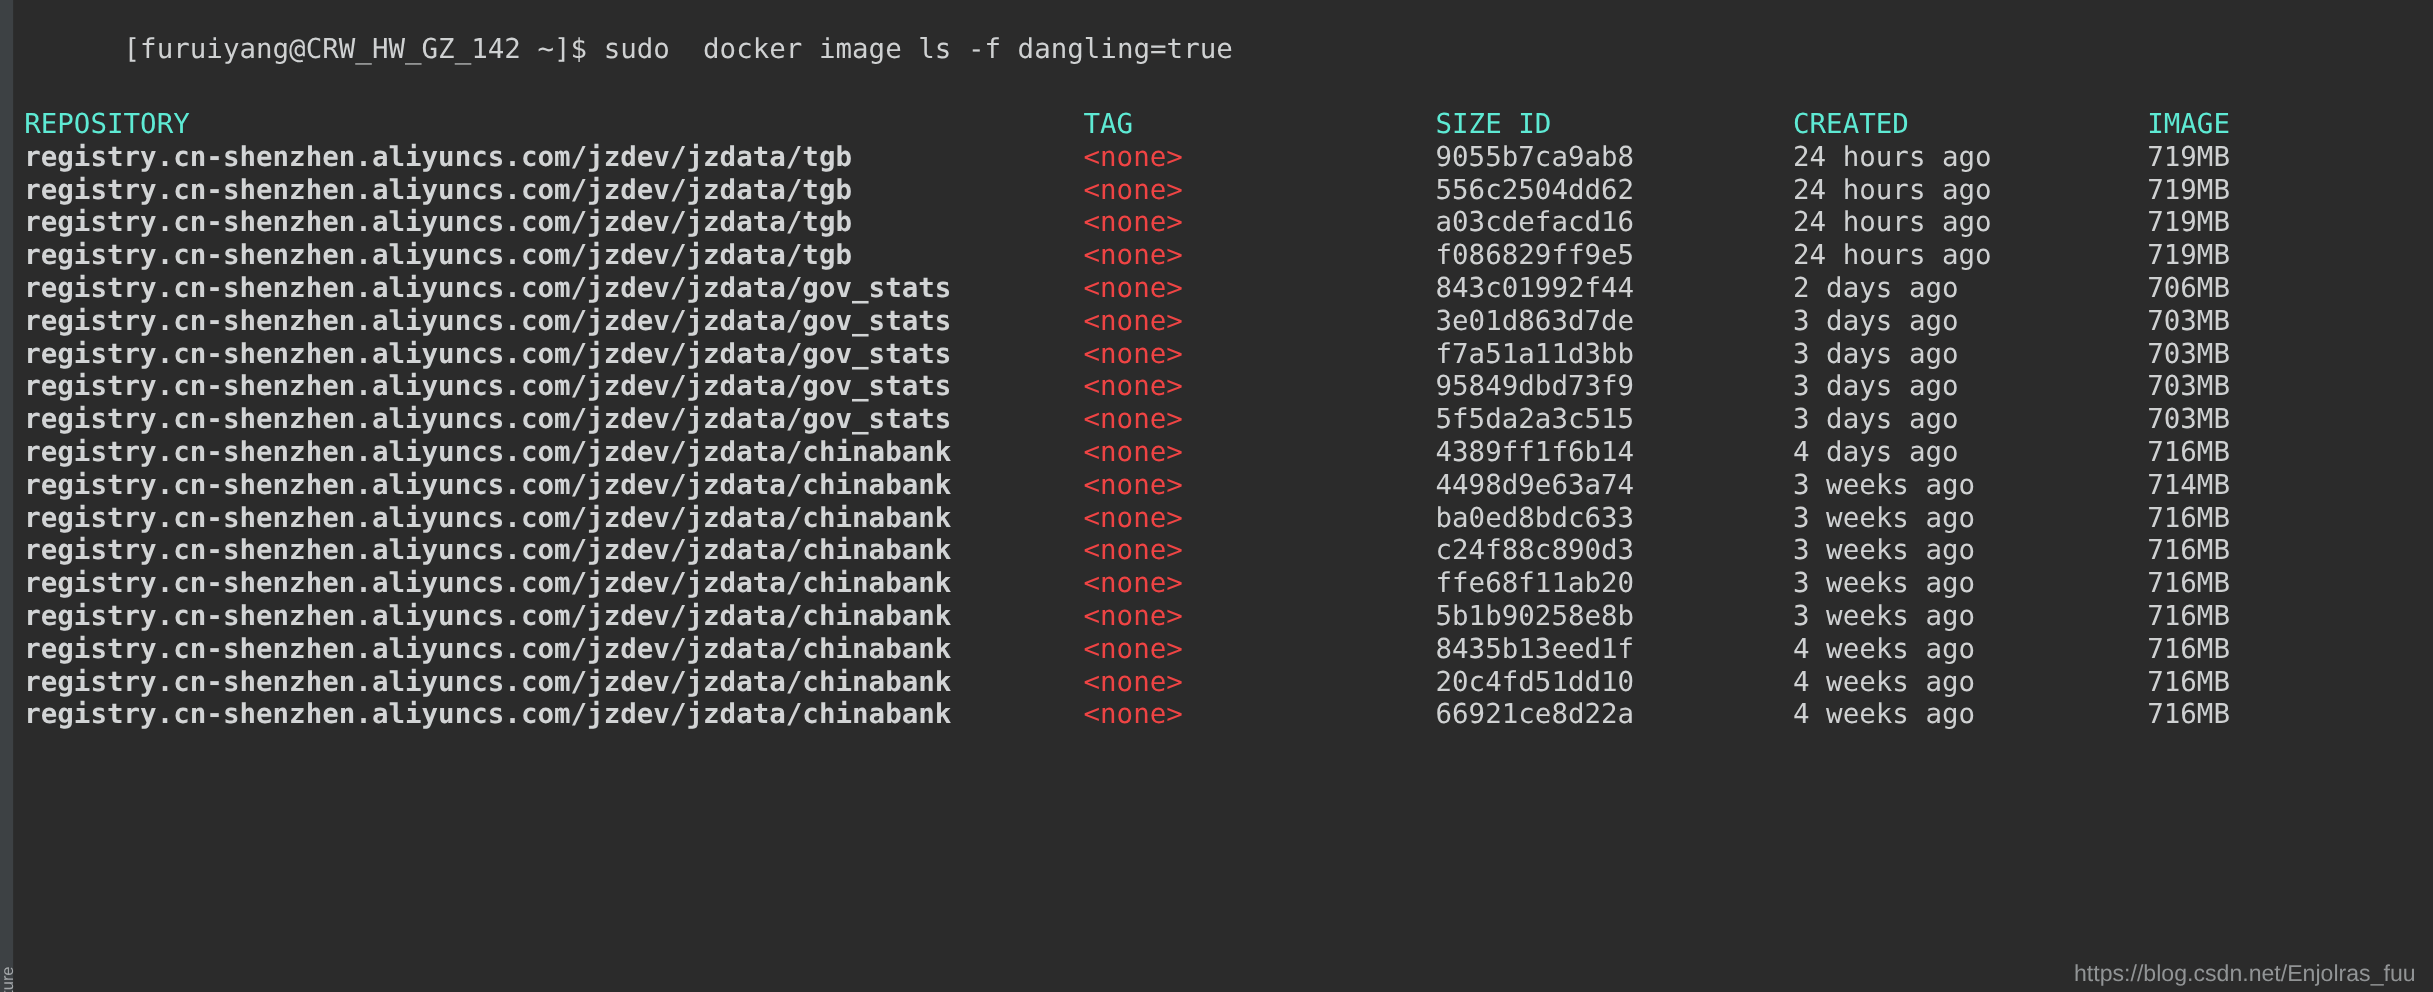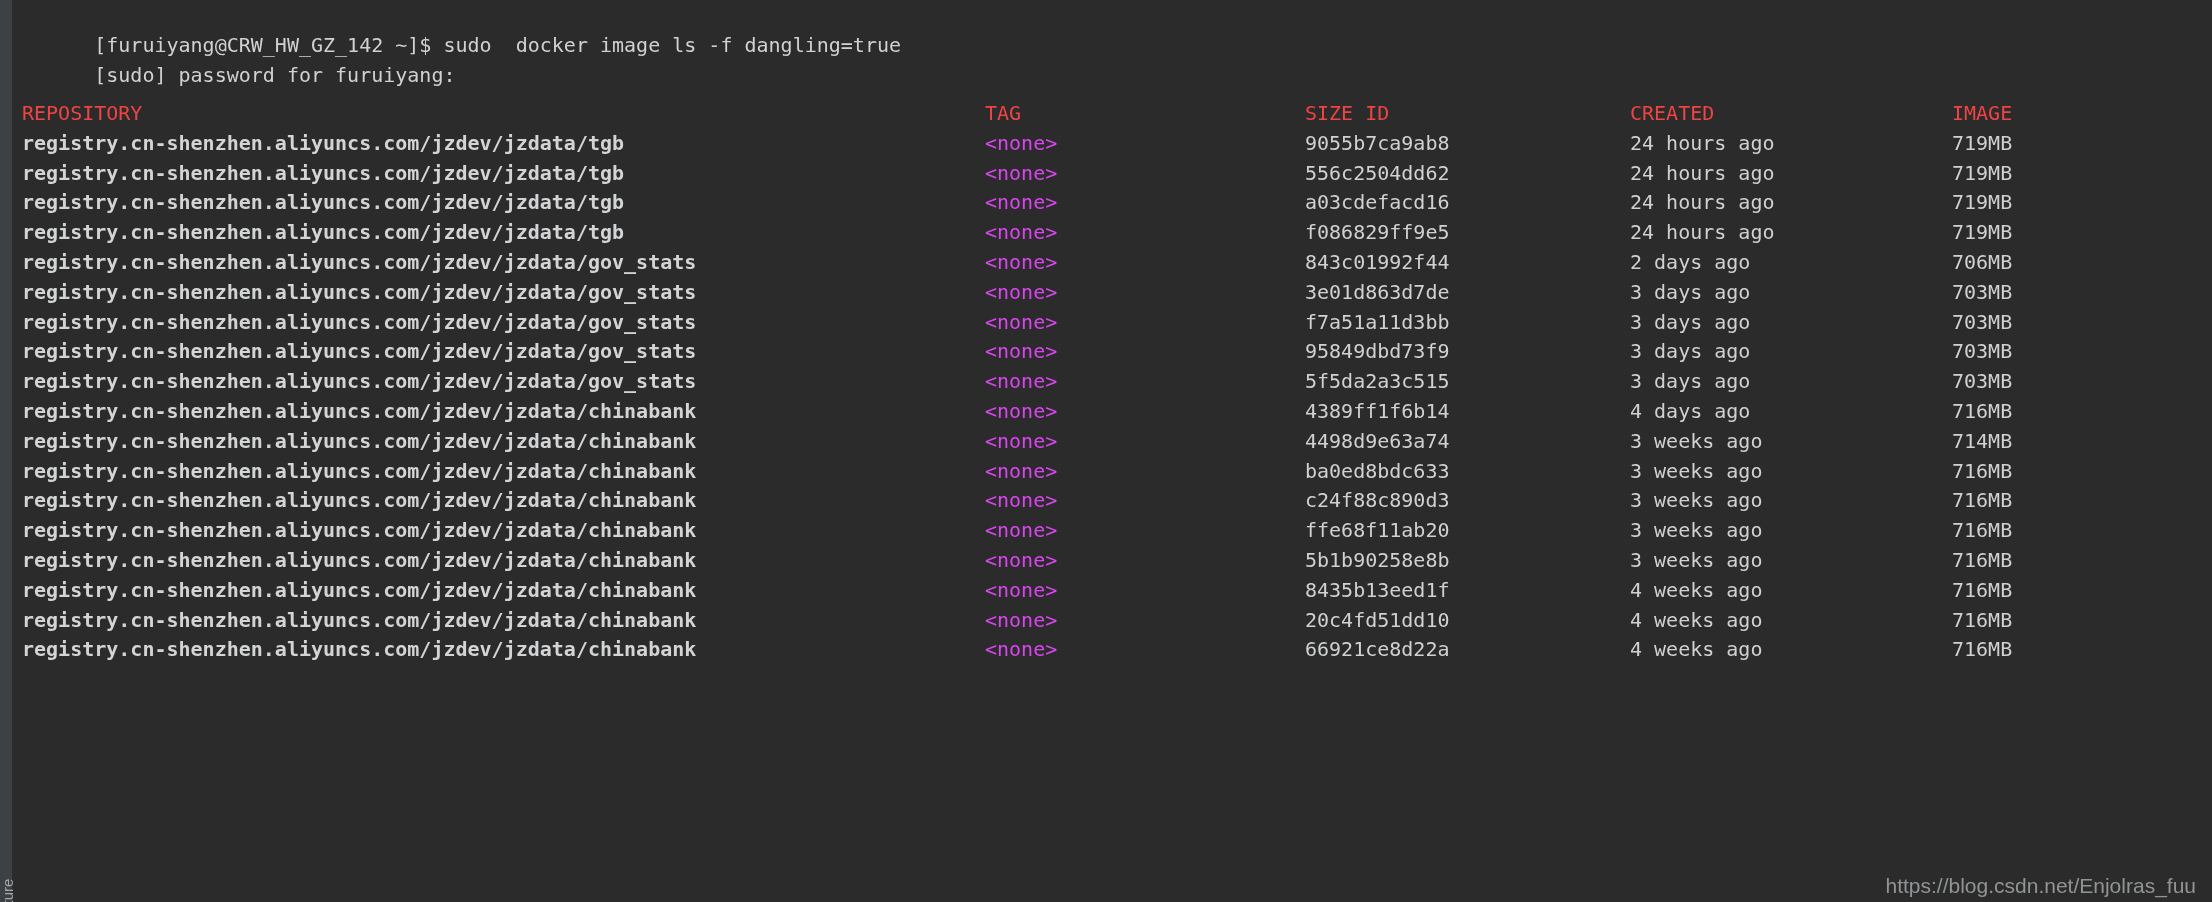--- a/index.html
+++ b/index.html
@@ -51,35 +51,35 @@
     background: #2b2b2b;
     padding: 0;
   }
   .line {
     position: absolute;
     left: 0;
     height: 30px;
     line-height: 30px;
     white-space: pre;
     color: #cfd1d2;
-    font-size: 20px;
+    font-size: 25px;
     letter-spacing: 0px;
   }
   .line .cell {
     position: absolute;
     top: 0;
     white-space: pre;
     display: block;
   }
   .prompt-line {
     padding-left: 10px;
   }
-  .hdr { color: #ef4444; }
+  .hdr { color: #5eead4; }
   .repo { color: #d2d4d5; font-weight: bold; }
-  .tag  { color: #d946ef; }
+  .tag  { color: #ef4444; }
   .iid  { color: #cfd1d2; }
   .crt  { color: #cfd1d2; }
   .siz  { color: #cfd1d2; }
 
   #watermark {
     position: absolute;
     right: 16px;
     bottom: 4px;
     color: #9a9d9f;
     font-family: "Liberation Sans", sans-serif;
@@ -99,23 +99,20 @@
   <div id="left-gutter" style="background: rgb(61, 65, 68);">
     <span id="gutter-glyph">ture</span>
   </div>
 
   <div id="terminal" style="background: rgb(43, 43, 43); color: rgb(207, 209, 210);">
 
     <div class="line prompt-line" style="top:0px;">
       <span>[furuiyang@CRW_HW_GZ_142 ~]$ sudo  docker image ls -f dangling=true</span>
     </div>
 
-    <div class="line prompt-line" style="top:29.8px;">
-      <span>[sudo] password for furuiyang:</span>
-    </div>
 
     <div id="table-body">
         <div class="line" style="top: 98px;"><span class="cell hdr" style="left: 10px;">REPOSITORY</span><span class="cell hdr" style="left: 973px;">TAG</span><span class="cell hdr" style="left: 1293px;">SIZE ID</span><span class="cell hdr" style="left: 1618px;">CREATED</span><span class="cell hdr" style="left: 1940px;">IMAGE</span></div>
         <div class="line" style="top: 127.8px;"><span class="cell repo" style="left: 10px;">registry.cn-shenzhen.aliyuncs.com/jzdev/jzdata/tgb</span><span class="cell tag" style="left: 973px;">&lt;none&gt;</span><span class="cell iid" style="left: 1293px;">9055b7ca9ab8</span><span class="cell crt" style="left: 1618px;">24 hours ago</span><span class="cell siz" style="left: 1940px;">719MB</span></div>
         <div class="line" style="top: 157.6px;"><span class="cell repo" style="left: 10px;">registry.cn-shenzhen.aliyuncs.com/jzdev/jzdata/tgb</span><span class="cell tag" style="left: 973px;">&lt;none&gt;</span><span class="cell iid" style="left: 1293px;">556c2504dd62</span><span class="cell crt" style="left: 1618px;">24 hours ago</span><span class="cell siz" style="left: 1940px;">719MB</span></div>
         <div class="line" style="top: 187.4px;"><span class="cell repo" style="left: 10px;">registry.cn-shenzhen.aliyuncs.com/jzdev/jzdata/tgb</span><span class="cell tag" style="left: 973px;">&lt;none&gt;</span><span class="cell iid" style="left: 1293px;">a03cdefacd16</span><span class="cell crt" style="left: 1618px;">24 hours ago</span><span class="cell siz" style="left: 1940px;">719MB</span></div>
         <div class="line" style="top: 217.2px;"><span class="cell repo" style="left: 10px;">registry.cn-shenzhen.aliyuncs.com/jzdev/jzdata/tgb</span><span class="cell tag" style="left: 973px;">&lt;none&gt;</span><span class="cell iid" style="left: 1293px;">f086829ff9e5</span><span class="cell crt" style="left: 1618px;">24 hours ago</span><span class="cell siz" style="left: 1940px;">719MB</span></div>
         <div class="line" style="top: 247px;"><span class="cell repo" style="left: 10px;">registry.cn-shenzhen.aliyuncs.com/jzdev/jzdata/gov_stats</span><span class="cell tag" style="left: 973px;">&lt;none&gt;</span><span class="cell iid" style="left: 1293px;">843c01992f44</span><span class="cell crt" style="left: 1618px;">2 days ago</span><span class="cell siz" style="left: 1940px;">706MB</span></div>
         <div class="line" style="top: 276.8px;"><span class="cell repo" style="left: 10px;">registry.cn-shenzhen.aliyuncs.com/jzdev/jzdata/gov_stats</span><span class="cell tag" style="left: 973px;">&lt;none&gt;</span><span class="cell iid" style="left: 1293px;">3e01d863d7de</span><span class="cell crt" style="left: 1618px;">3 days ago</span><span class="cell siz" style="left: 1940px;">703MB</span></div>
         <div class="line" style="top: 306.6px;"><span class="cell repo" style="left: 10px;">registry.cn-shenzhen.aliyuncs.com/jzdev/jzdata/gov_stats</span><span class="cell tag" style="left: 973px;">&lt;none&gt;</span><span class="cell iid" style="left: 1293px;">f7a51a11d3bb</span><span class="cell crt" style="left: 1618px;">3 days ago</span><span class="cell siz" style="left: 1940px;">703MB</span></div>

